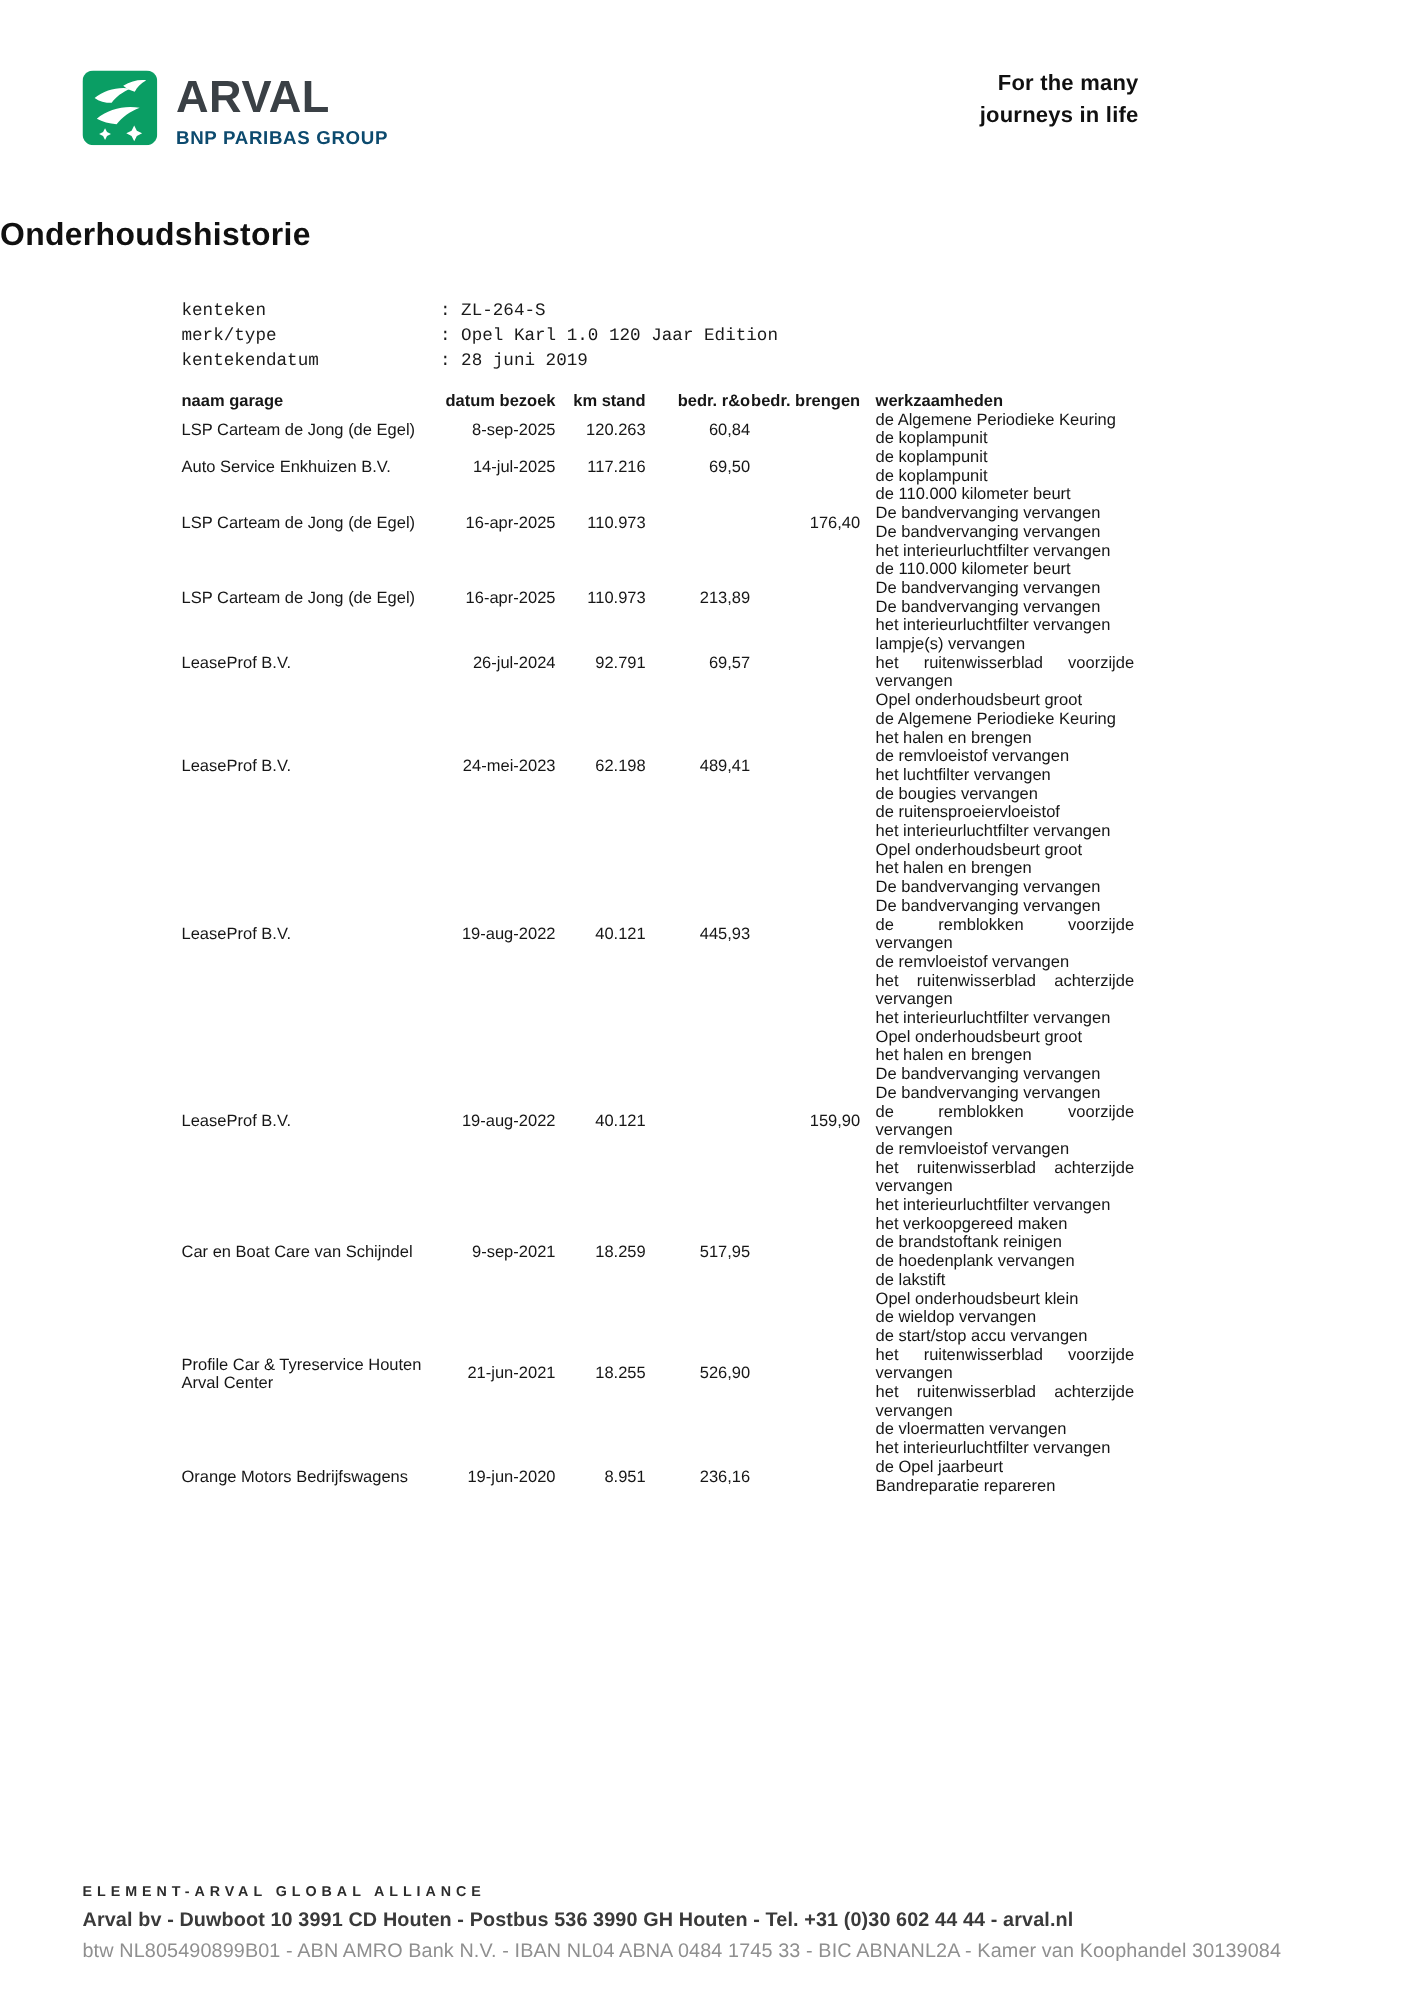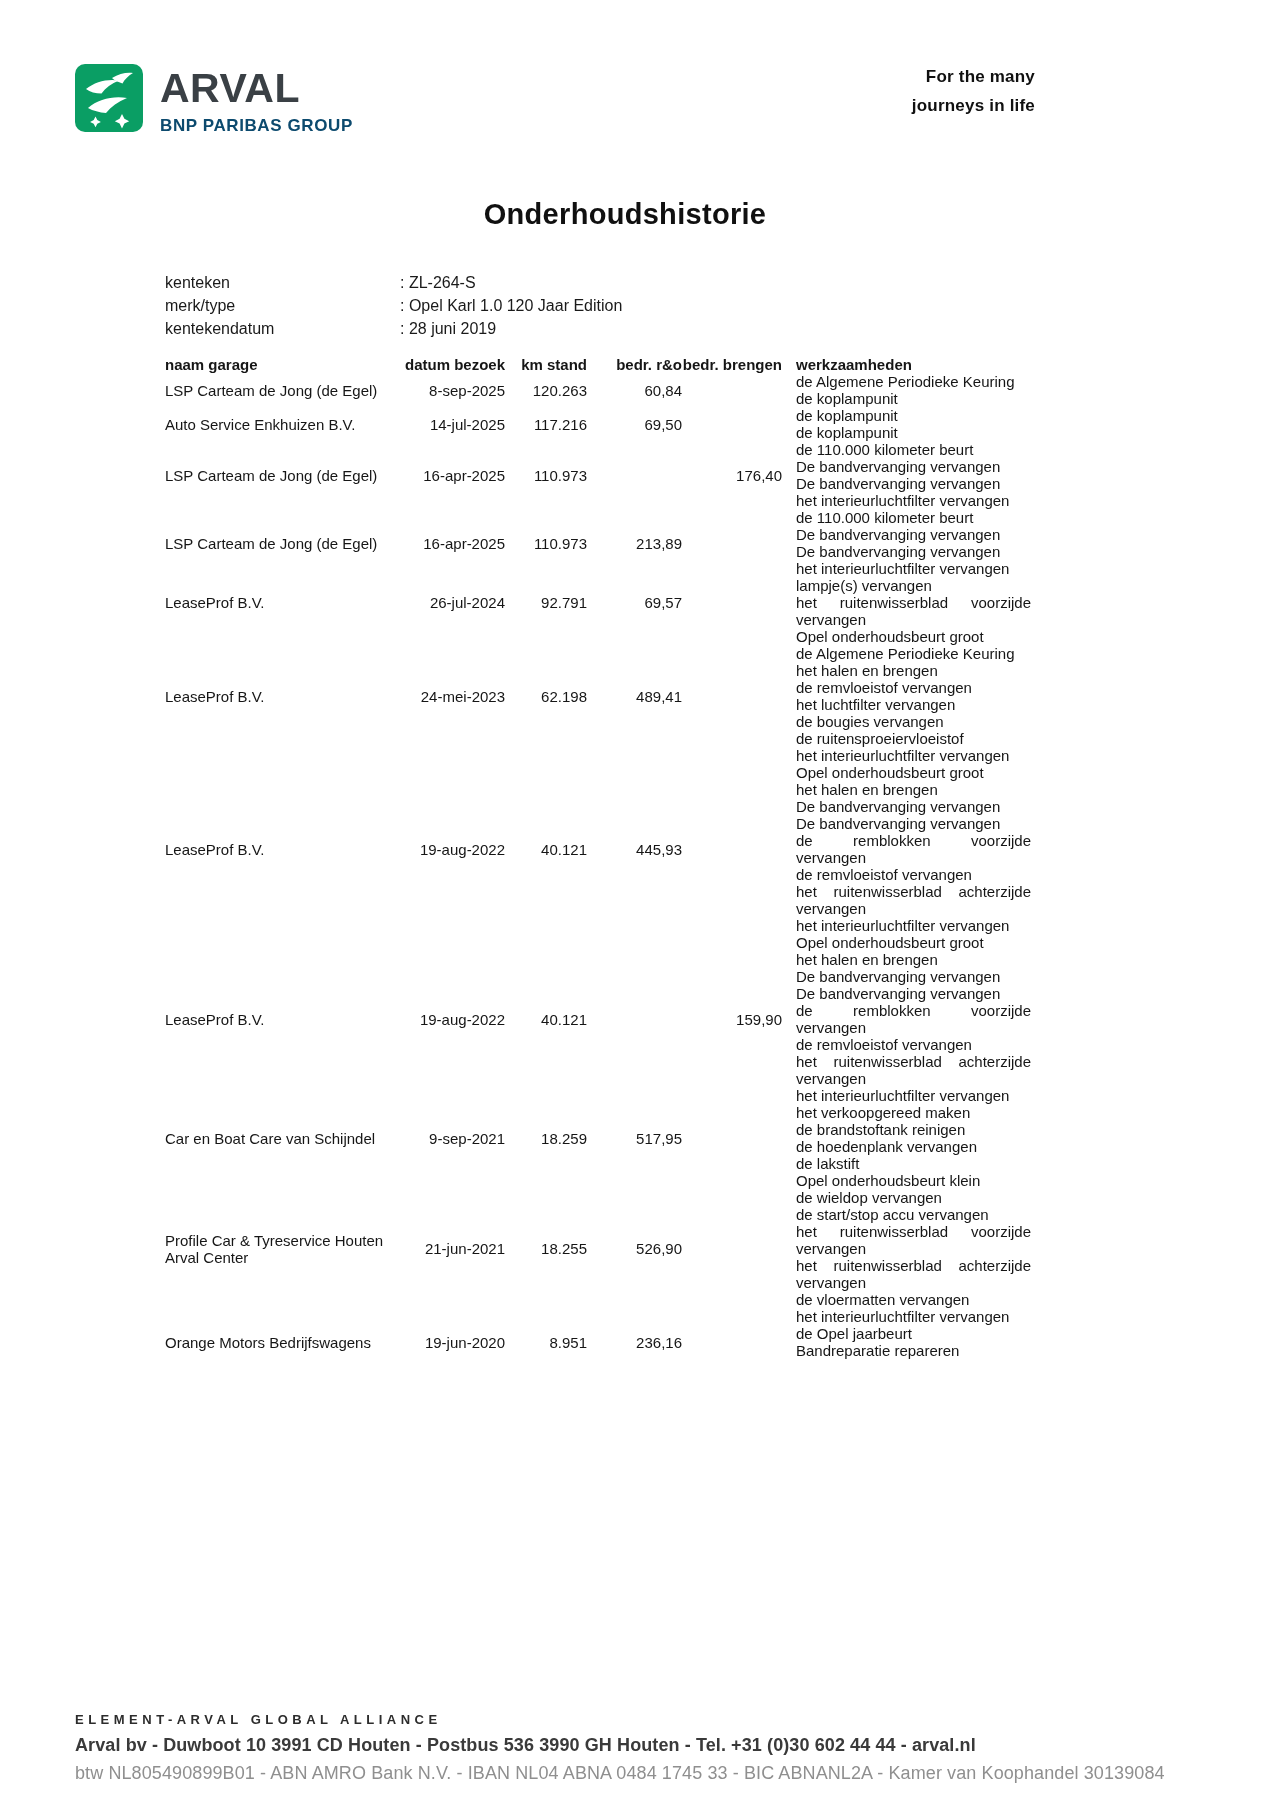--- a/index.html
+++ b/index.html
@@ -18,32 +18,32 @@
   
   .brand-header { position:absolute; left:75px; top:64px; display:flex; align-items:flex-start; gap:17px;justify-content:flex-end; }
   .logo-svg { width:68px; height:68px; display:block; }
   .logo-box { fill:var(--brand-green); }
   .logo-text { padding-top:4px; }
   .logo-wordmark { font-size:41px; font-weight:700; color:#3a4045; letter-spacing:0.5px; line-height:1; }
   .logo-group-text { font-size:17px; font-weight:700; color:#0c4a6e; letter-spacing:0.6px; margin-top:7px; }
 
   .tagline {
     position:absolute; top:62px; right:245px;
-    text-align:right; font-size:17px; line-height:29px;
+    text-align:right; font-size:20px; line-height:29px;
     font-weight:600; color:#101010; letter-spacing:0.2px;
   }
 
   .doc-title {
     position:absolute; top:198px; left:0; width:1250px;
-    text-align:center; font-size:29px; font-weight:700; color:#101010; letter-spacing:0.3px;
+    font-size:29px; font-weight:700; color:#101010; letter-spacing:0.3px;
   }
 
   
   .meta { position:absolute; top:271px; left:165px; font-size:16px; line-height:23px; color:#1a1a1a; }
-  .meta-row { display:flex; }
+  .meta-row { display:flex;font-family:Liberation Mono, monospace; }
   .meta-label { width:235px; }
 
   
   .table { position:absolute; top:356px; left:165px; width:960px; font-size:15px; line-height:17px; color:#161616; }
   .trow { display:flex; align-items:center; }
   .thead { font-weight:700; }
   .c-garage { width:237px; padding-right:6px; }
   .c-date   { width:103px; text-align:right; white-space:nowrap; }
   .c-km     { width:82px;  text-align:right; white-space:nowrap; }
   .c-ro     { width:95px;  text-align:right; white-space:nowrap; }

